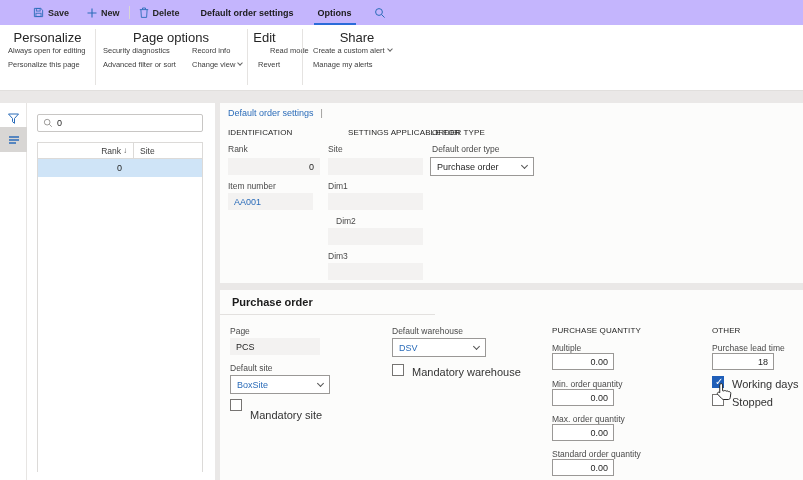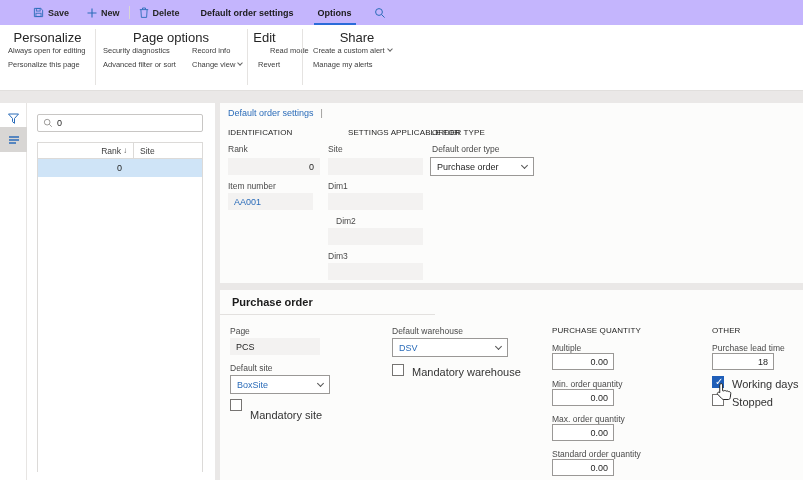--- a/index.html
+++ b/index.html
@@ -228,21 +228,21 @@
     <div class="fro" style="left:10px; top:48px; width:90px; height:17px;">PCS</div>
     <div class="lbl" style="left:10px; top:73px;">Default site</div>
     <div class="dd" style="left:10px; top:85px; width:100px; height:19px;">
       <span class="val blue">BoxSite</span>
       <span class="ddchev"></span>
     </div>
     <div class="cb" style="left:10px; top:109px;"></div>
     <div class="cblbl" style="left:30px; top:111px;margin-top:8px;">Mandatory site</div>
 
     <div class="lbl" style="left:172px; top:36px;">Default warehouse</div>
-    <div class="dd" style="left:172px; top:48px; width:116px; height:19px;">
+    <div class="dd" style="left:172px; top:48px; width:94px; height:19px;">
       <span class="val blue">DSV</span>
       <span class="ddchev"></span>
     </div>
     <div class="cb" style="left:172px; top:74px;"></div>
     <div class="cblbl" style="left:192px; top:76px;">Mandatory warehouse</div>
 
     <div class="sect" style="left:332px; top:36px;">PURCHASE QUANTITY</div>
     <div class="lbl" style="left:332px; top:53px;">Multiple</div>
     <div class="fnum" style="left:332px; top:63px; width:62px; height:17px;">0.00</div>
     <div class="lbl" style="left:332px; top:89px;">Min. order quantity</div>

